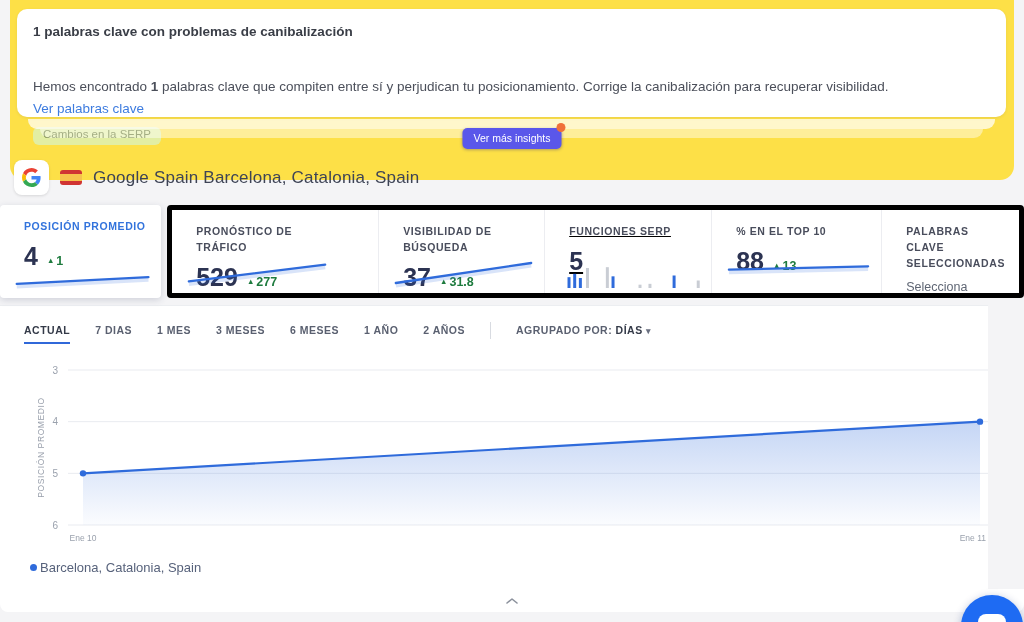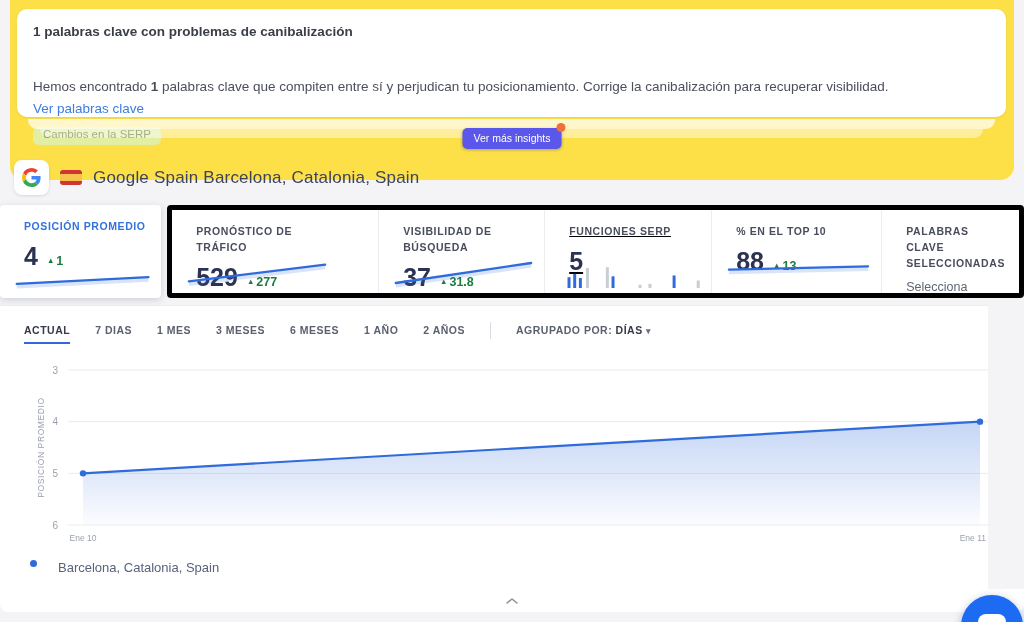--- a/index.html
+++ b/index.html
@@ -64,21 +64,21 @@
   .tabs { display:flex; align-items:center; gap:25px; padding:16px 24px 0; }
   .tab { font-size:10.5px; font-weight:700; letter-spacing:.5px; color:#5a6070;
     padding-bottom:8px; cursor:pointer; }
   .tab.active { color:#343a48; border-bottom:2.5px solid #3068d9; padding-bottom:6px; }
   .tabs-divider { width:1px; height:17px; background:#d8dbe1; margin-bottom:6px; }
   .groupby { font-size:10.5px; font-weight:700; letter-spacing:.5px; color:#5a6070;
     padding-bottom:7px; cursor:pointer; }
   .groupby b { color:#343a48; }
   .groupby .caret { color:#6a7080; font-size:9px; }
   .chart-svg { position:absolute; left:0; top:50px; }
-  .legend { position:absolute; left:30px; top:254px; display:flex; align-items:flex-start; gap:21px; cursor:pointer; }
+  .legend { position:absolute; left:30px; top:254px; display:flex; align-items:center; gap:3px; cursor:pointer; }
   .legend .ldot { width:7px; height:7px; border-radius:50%; background:#2f6bdb; }
   .legend span.ltext { font-size:13px; color:#57627b; }
 
   
   .collapse-bar { position:absolute; left:0; top:589px; width:1024px; height:23px; background:#fff;
     border-radius:0 0 8px 8px; display:flex; align-items:center; justify-content:center; cursor:pointer; }
   .chat-bubble { position:absolute; left:961px; top:595px; width:62px; height:62px; border-radius:50%;
     background:#1e6bf3; cursor:pointer; display:flex; justify-content:center; box-shadow:0 2px 8px rgba(0,40,120,.3); }
   .chat-bubble .chat-glyph { width:28px; height:21px; background:#fff; border-radius:8px; margin-top:19px; }
 </style>

